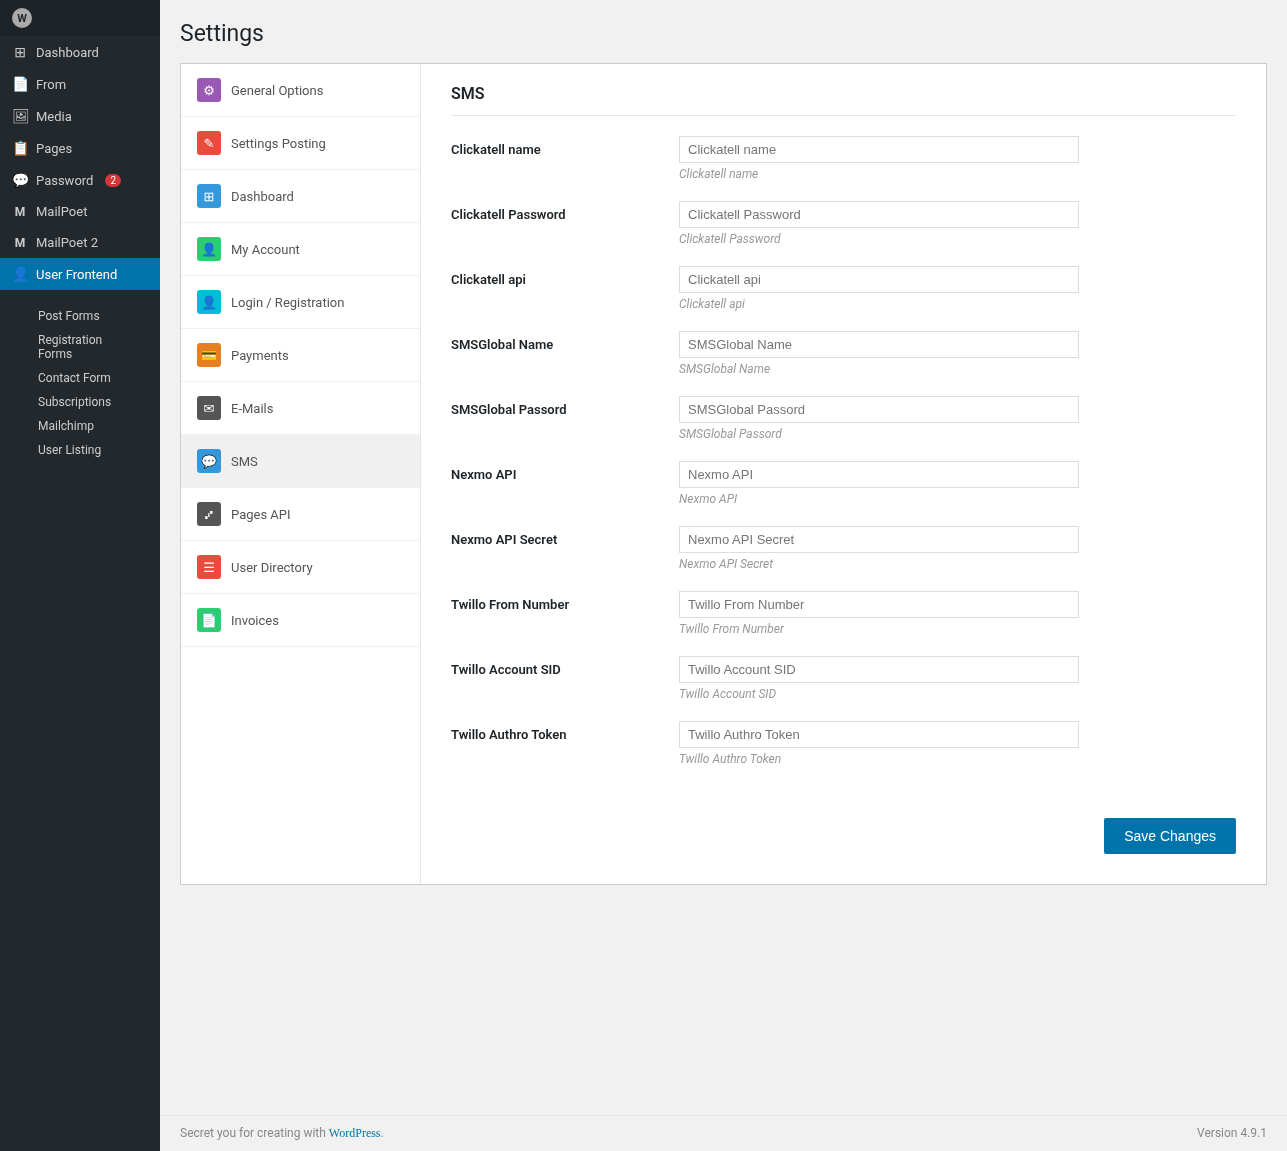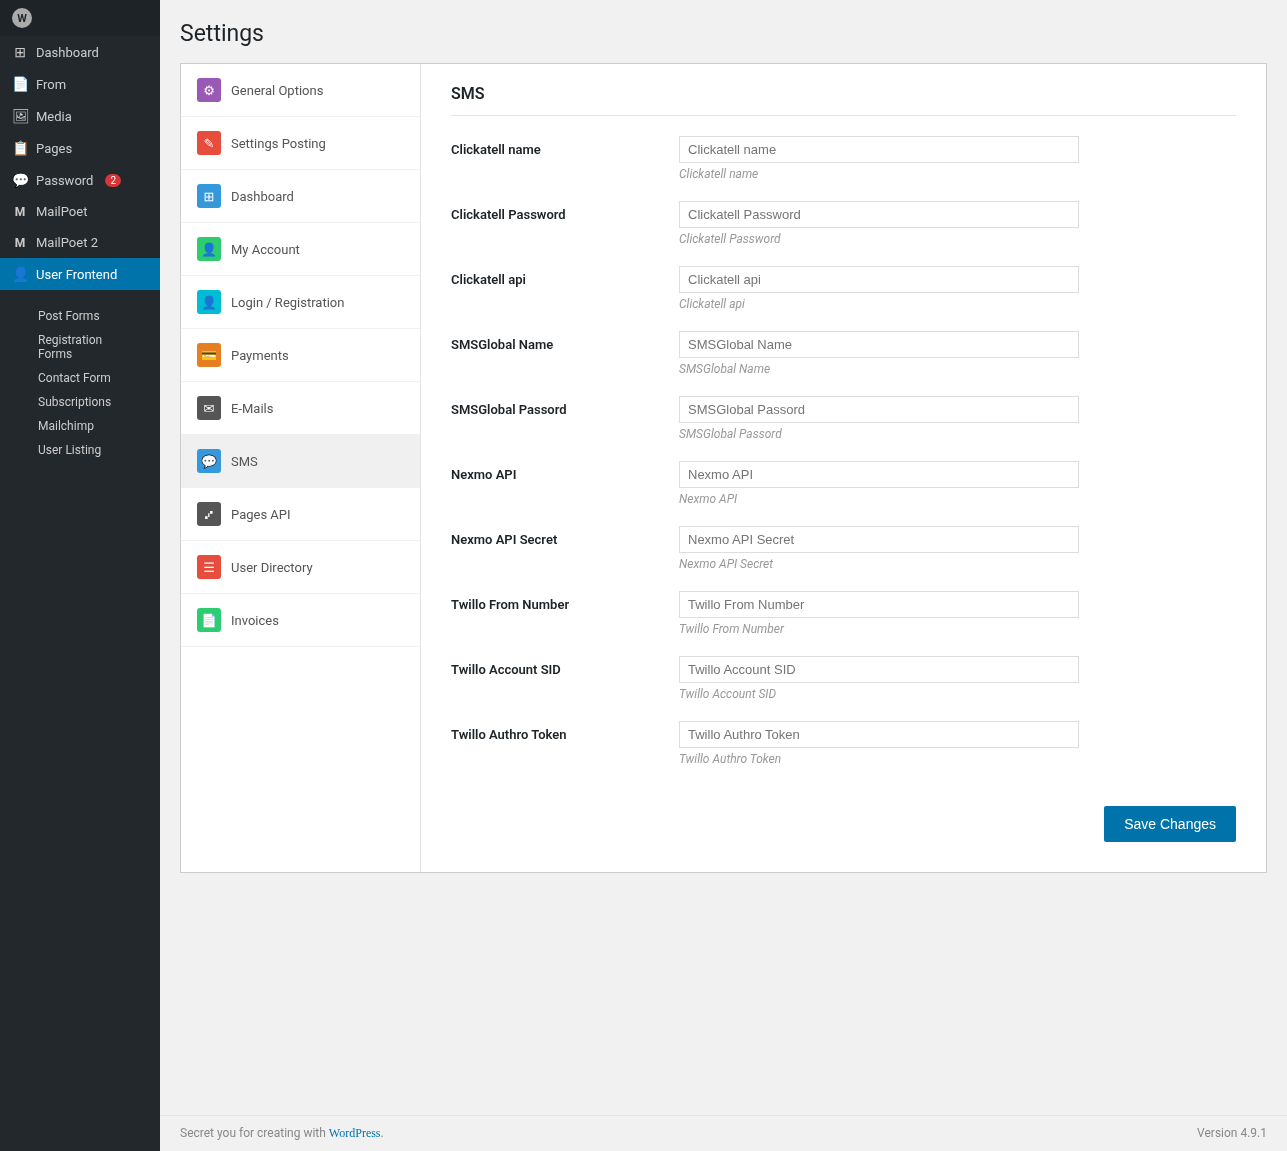--- a/index.html
+++ b/index.html
@@ -147,20 +147,21 @@
       padding: 20px 0 10px;
     }
     .save-button {
       background: #0073aa;
       color: #fff;
       border: none;
       padding: 10px 20px;
       font-size: 14px;
       cursor: pointer;
       border-radius: 2px;
+      margin-top: 12px;
     }
 
     
     .footer {
       display: flex;
       justify-content: space-between;
       padding: 10px 20px;
       color: #888;
       font-size: 12px;
       border-top: 1px solid #e5e5e5;

